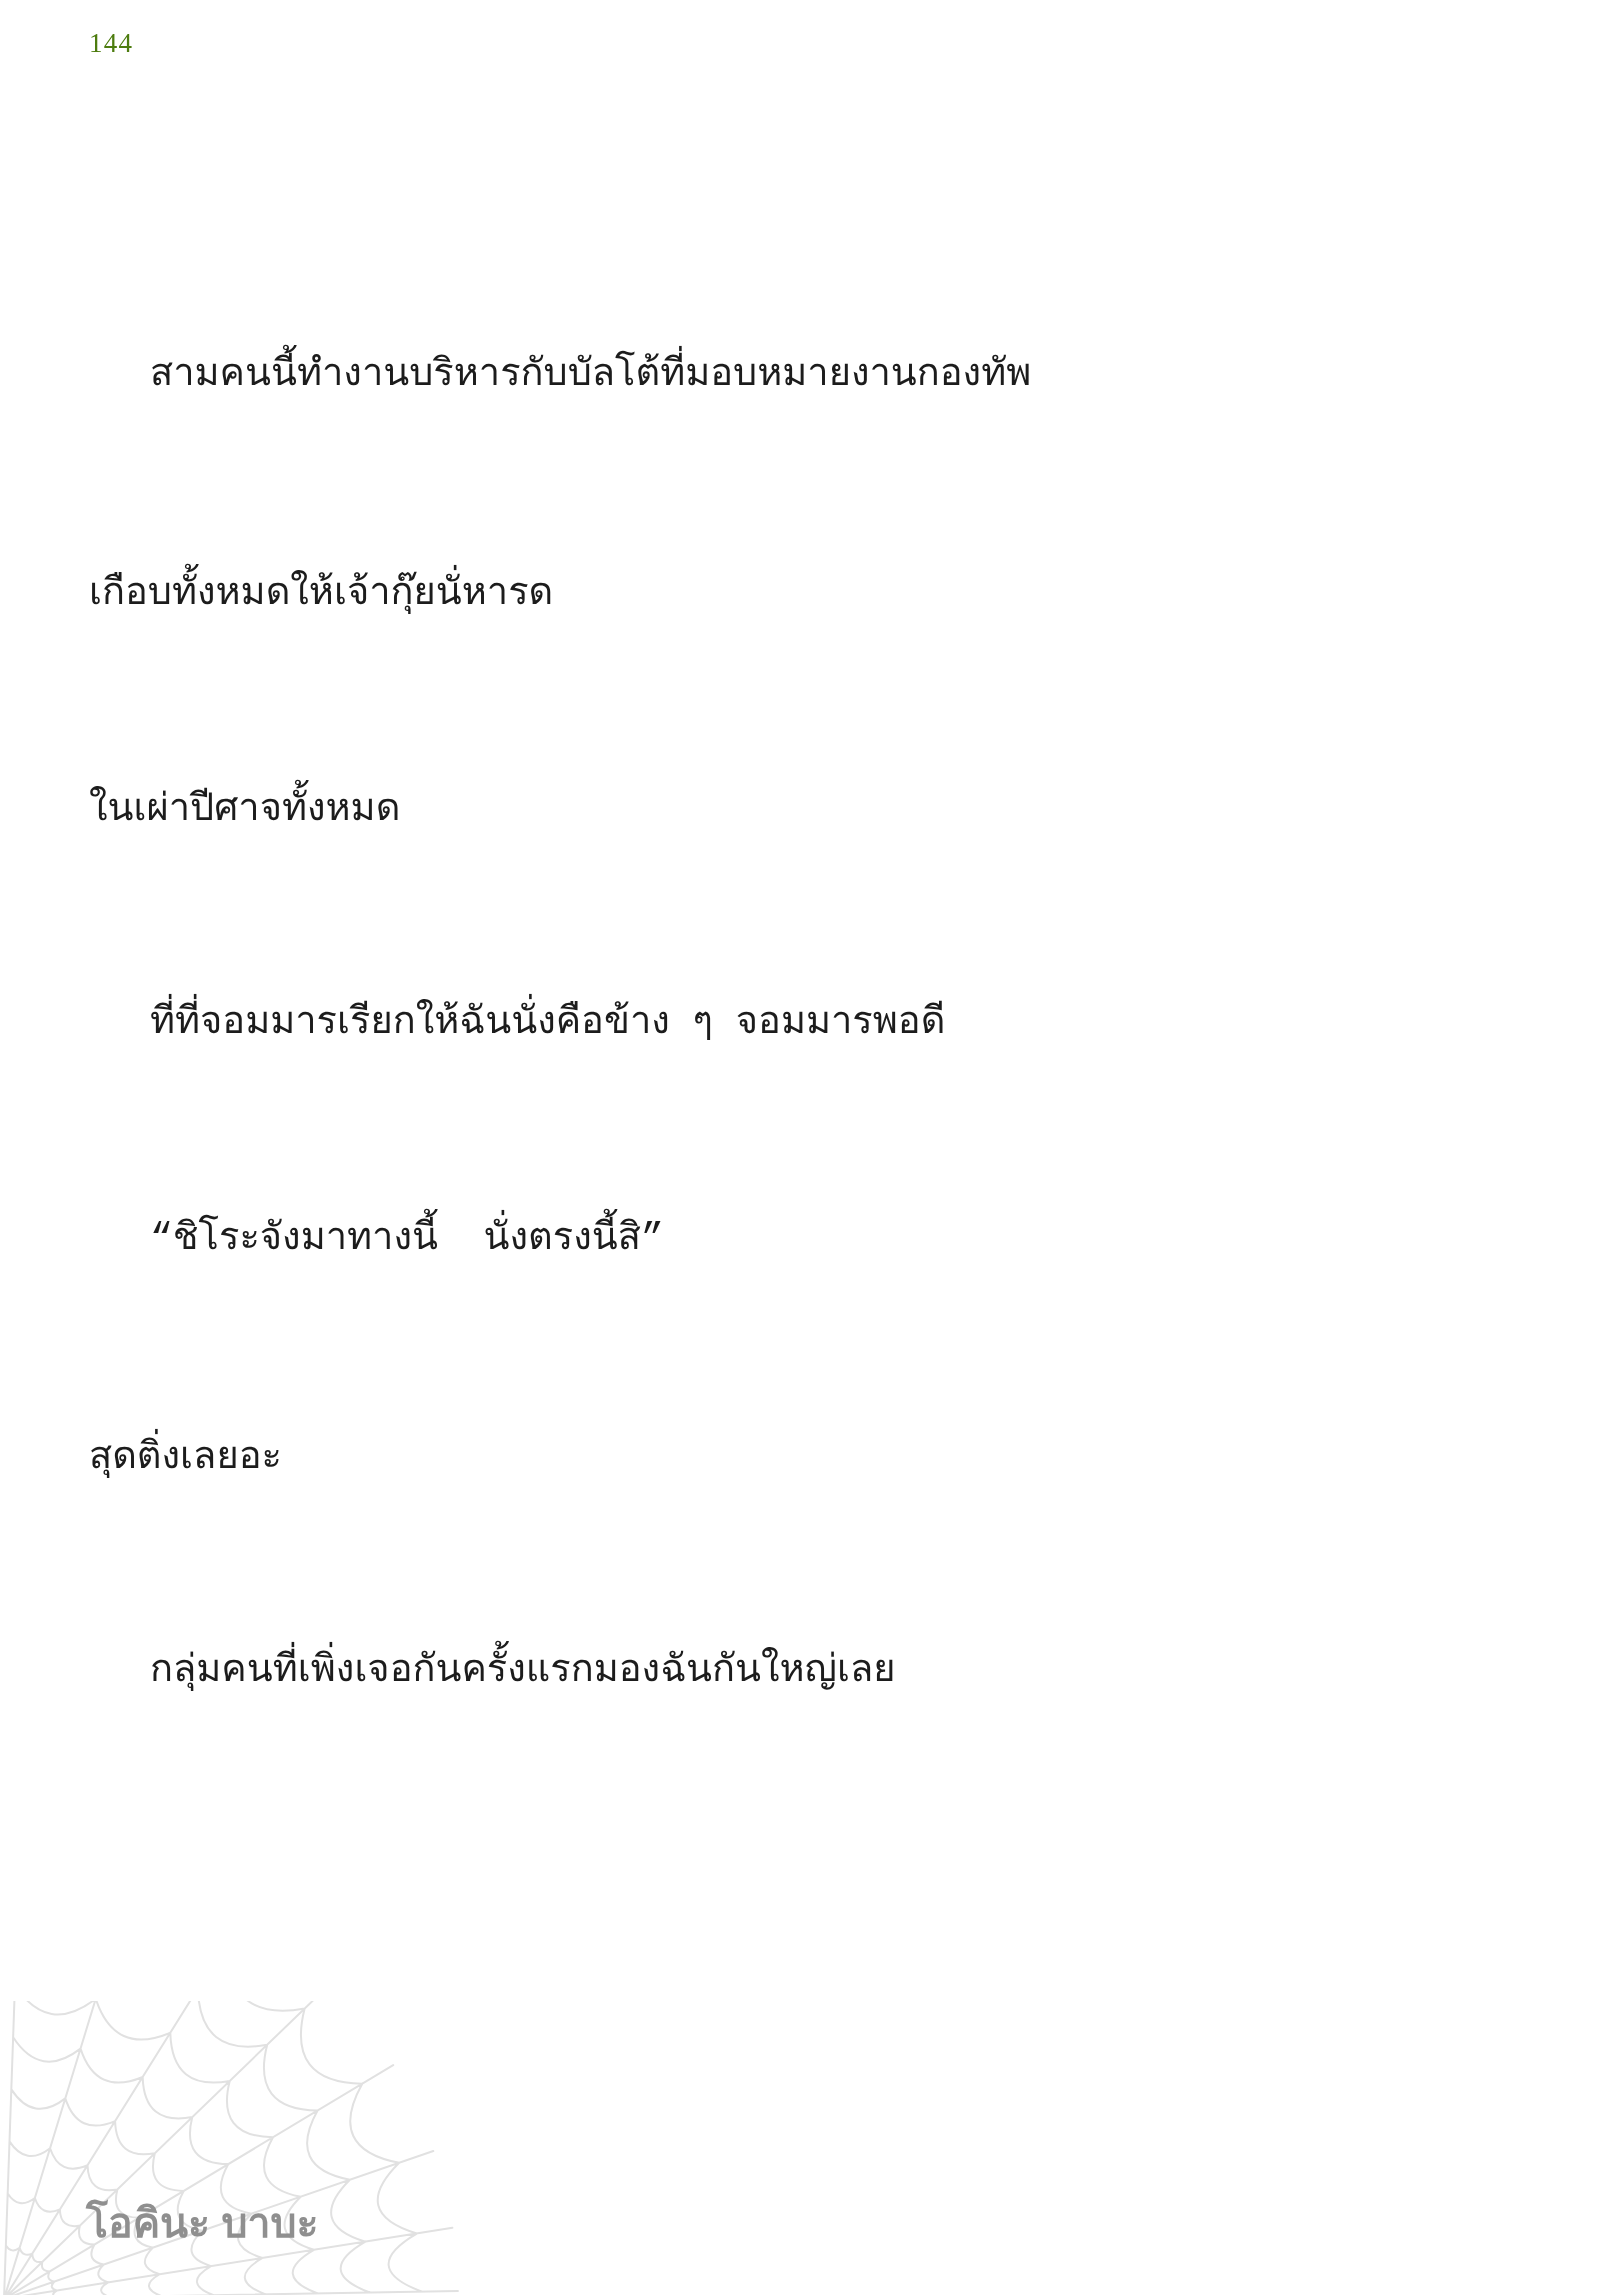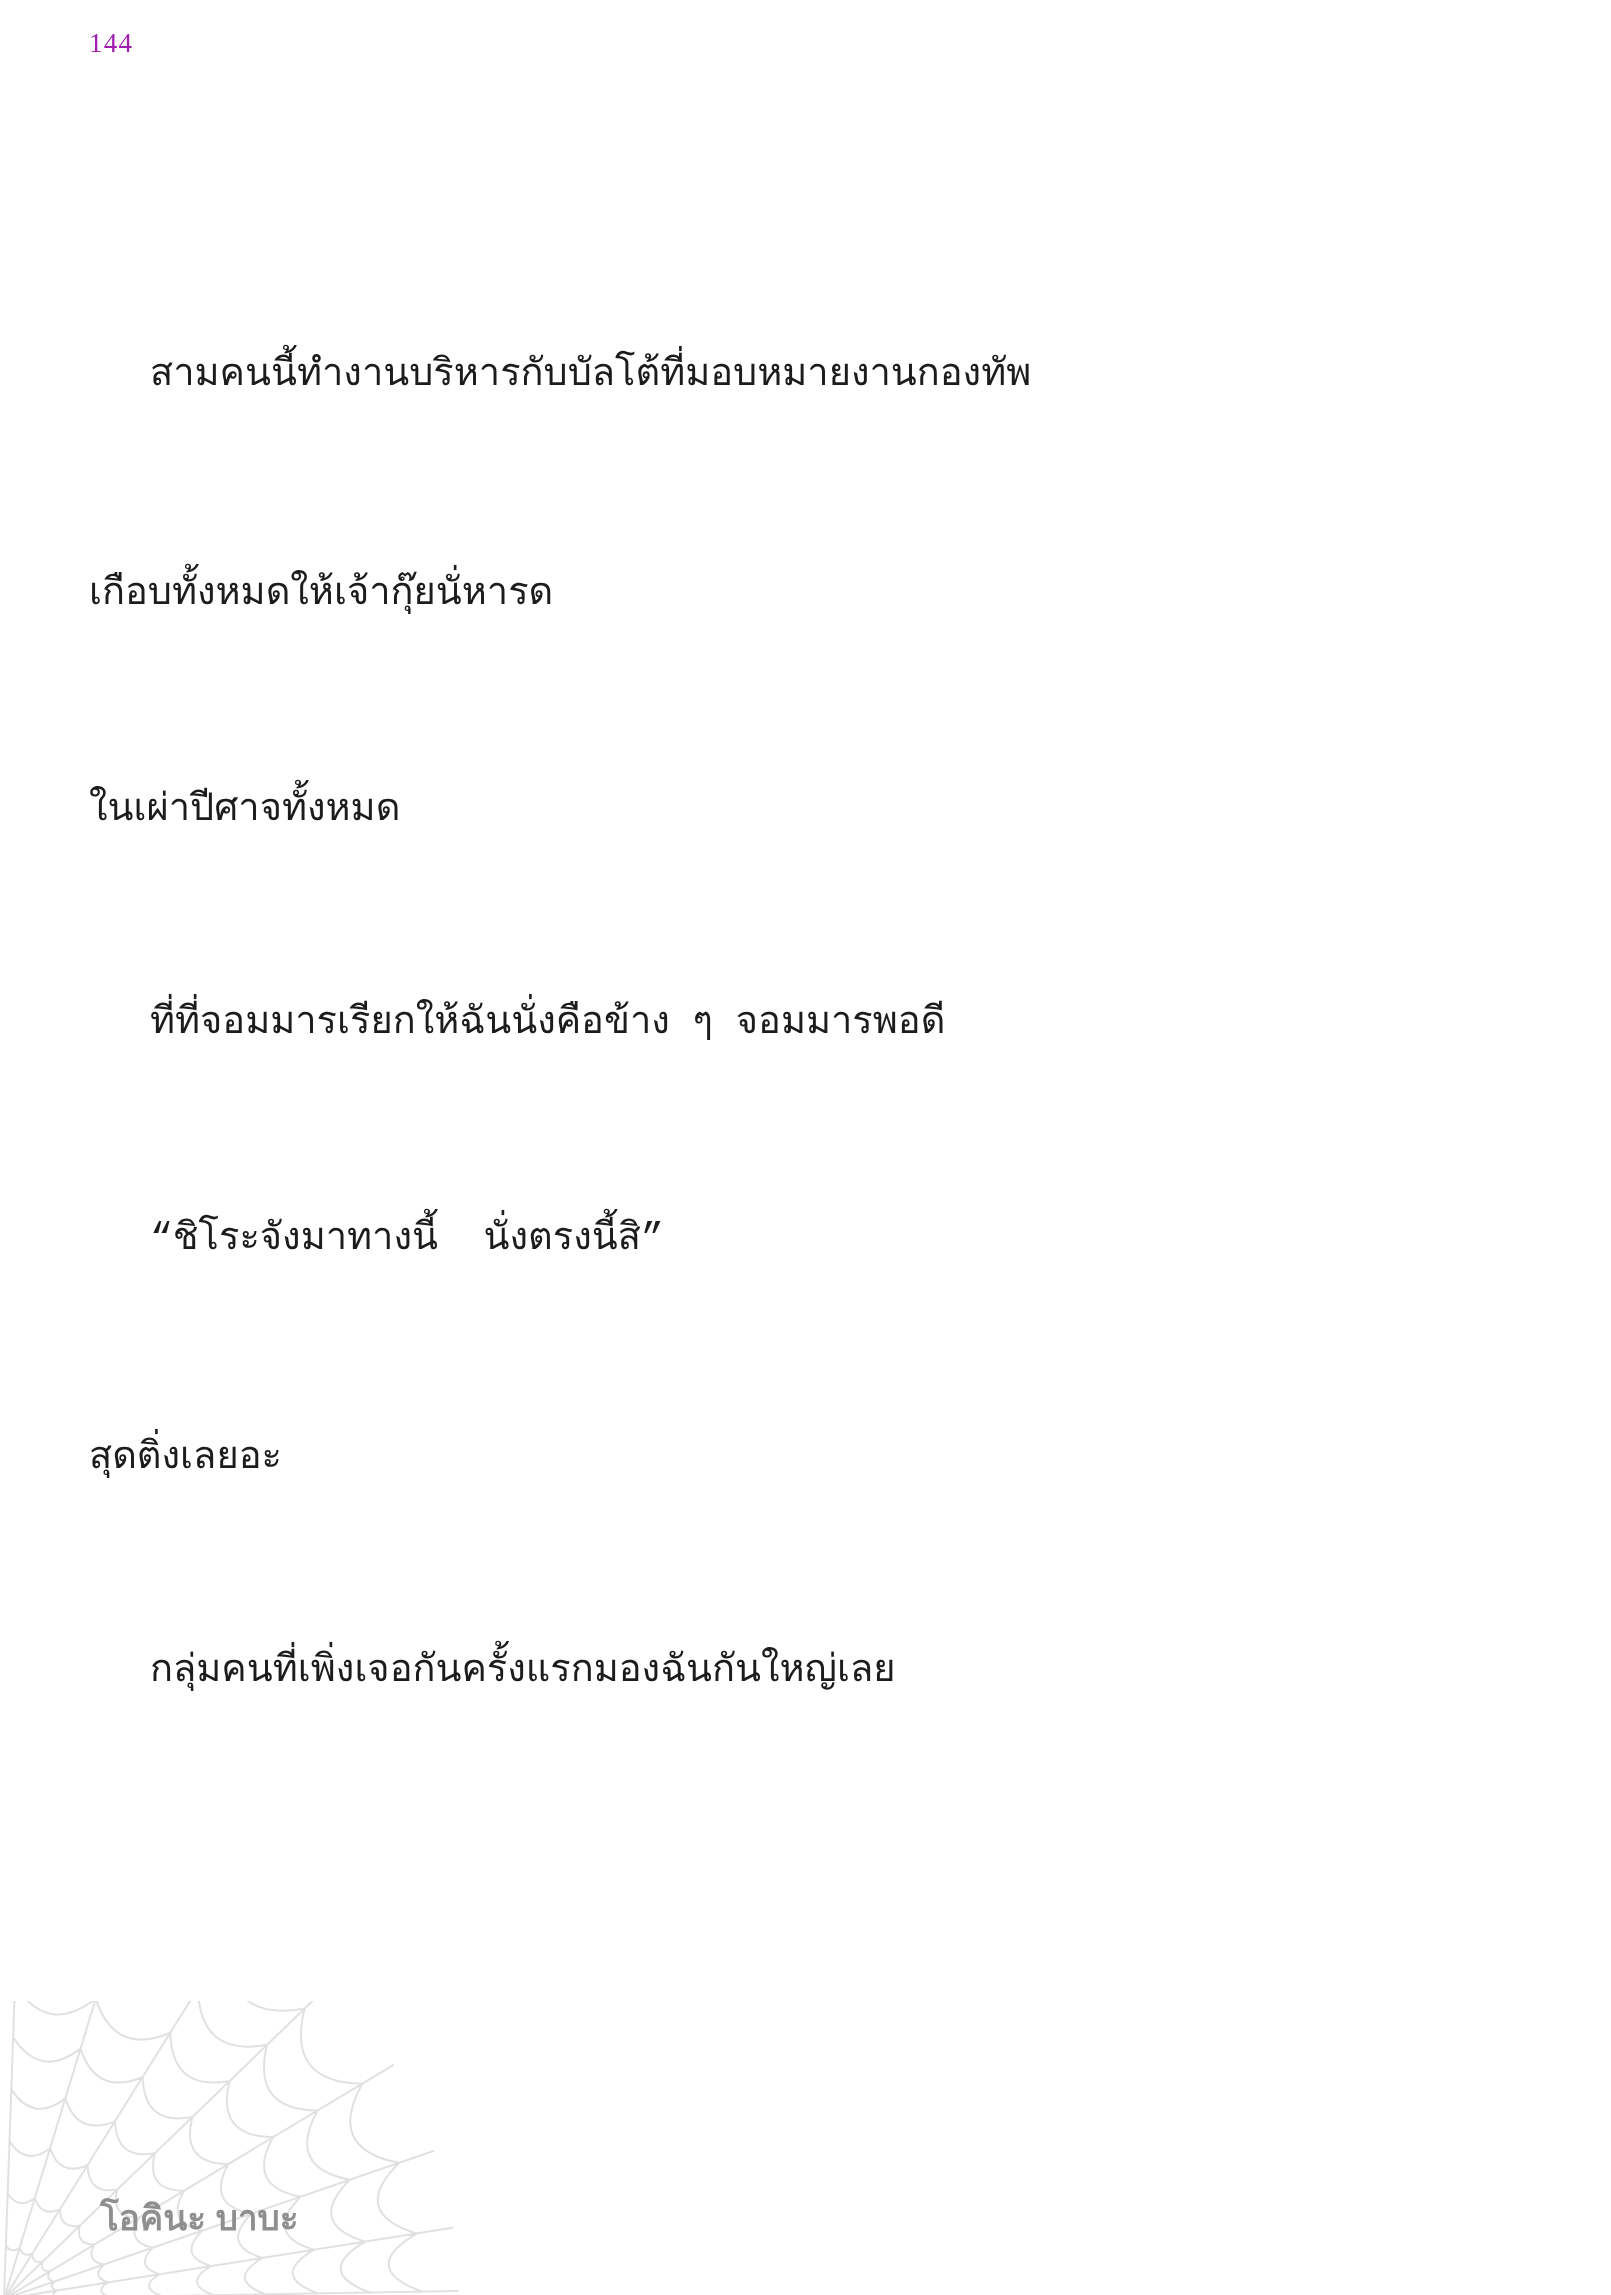--- a/index.html
+++ b/index.html
@@ -17,21 +17,21 @@
   .page {
     position: absolute;
     inset: 0;
     background: #ffffff;
   }
   .page-number {
     position: absolute;
     left: 89px;
     top: 28px;
     font-size: 27px;
-    color: #a21caf;
+    color: #4d7c0f;
     font-family: "Liberation Serif", "DejaVu Serif", serif;
     letter-spacing: 1.3px;
   }
   .body-text {
     position: absolute;
     left: 89px;
     top: 195px;
     width: 1441px;
     font-size: 38px;
     line-height: 72px;
@@ -55,23 +55,23 @@
     pointer-events: none;
   }
   .web-wrap svg {
     display: block;
     width: 100%;
     height: 100%;
     overflow: hidden;
   }
   .author {
     position: absolute;
-    left: 100px;
+    left: 86px;
     top: 2190px;
-    font-size: 35px;
+    font-size: 41px;
     font-weight: bold;
     color: #8f8f8f;
     font-family: "Liberation Sans", "DejaVu Sans", sans-serif;
     white-space: pre;
   }
 </style>
 </head>
 <body>
 
 <div class="page">

